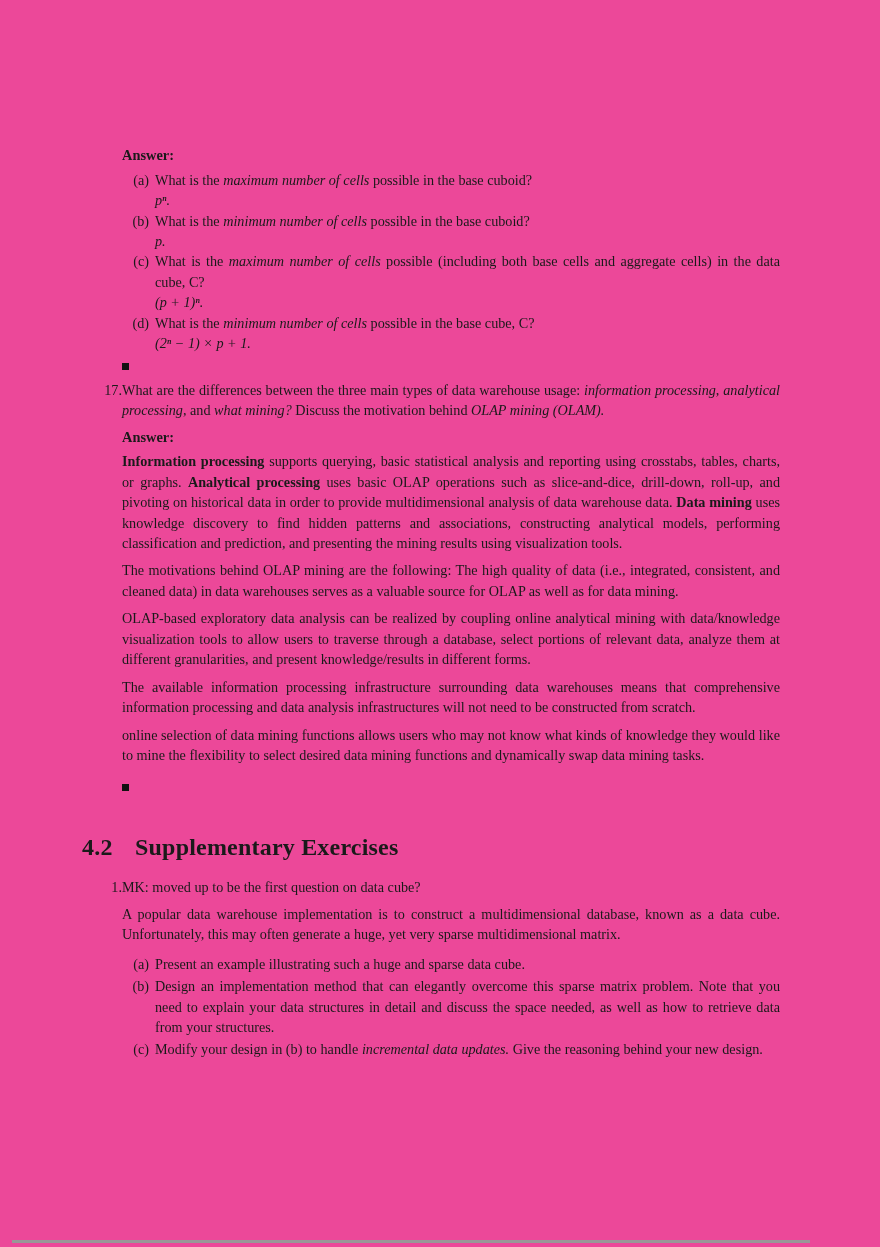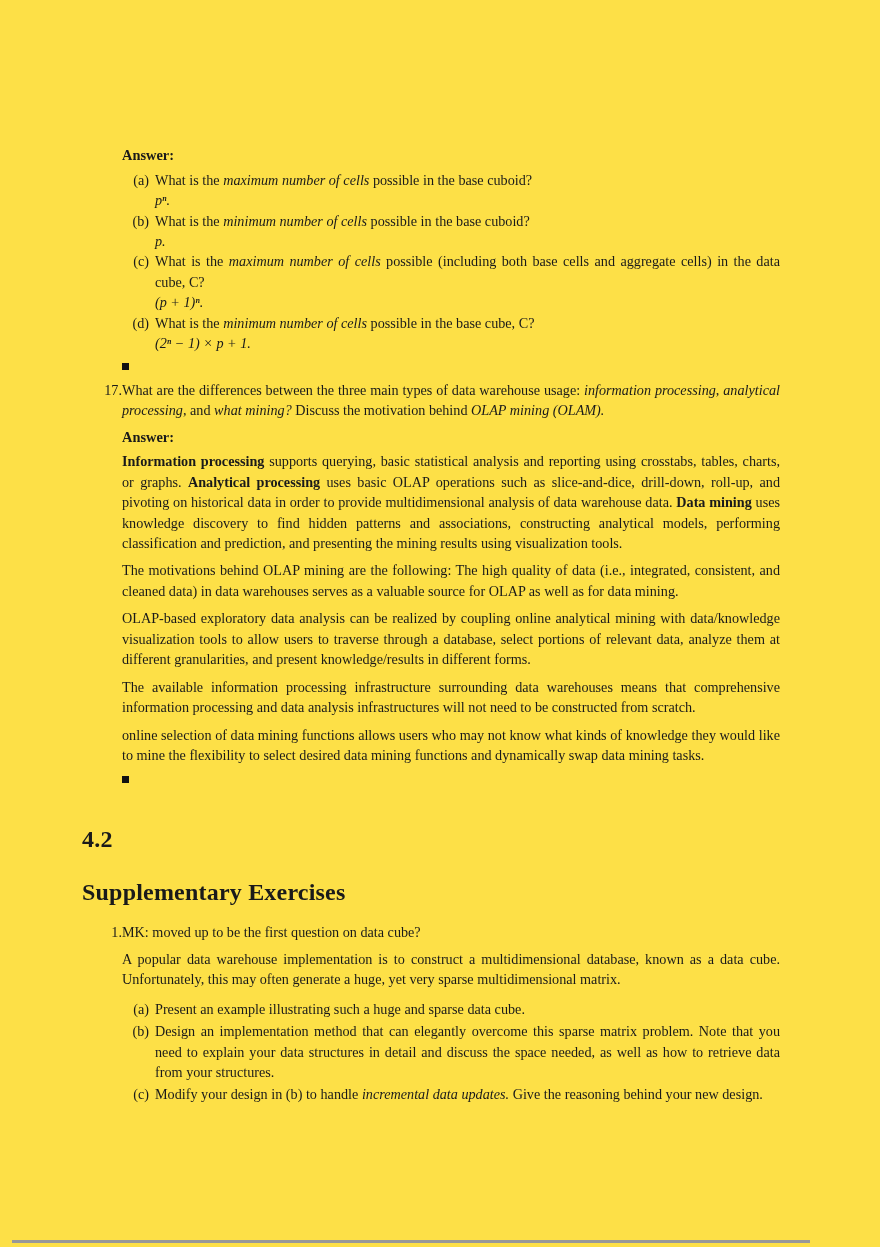--- a/index.html
+++ b/index.html
@@ -9,21 +9,21 @@
     background: #ffffff;
   }
   body {
     font-family: "Liberation Serif", "DejaVu Serif", serif;
     color: #1a1a1a;
   }
   .page {
     position: relative;
     width: 880px;
     height: 1247px;
-    background: #fde047;
+    background: #ec4899;
     overflow: hidden;
     box-sizing: border-box;
   }
   .content {
     position: absolute;
     left: 82px;
     top: 146px;
     width: 698px;
   }
 
@@ -119,21 +119,20 @@
   }
 
   
   .section-head {
     margin: 33px 0 16px 0;
     font-weight: bold;
     font-size: 24px;
     letter-spacing: 0.2px;
     display: flex;
     align-items: baseline;
-    flex-direction: column;
   }
   .section-head .secnum {
     width: 53px;
     flex: 0 0 53px;
   }
   .section-head .sectitle { flex: 1 1 auto; }
 
   
   .indent-block { margin-left: 0; }
 
@@ -198,21 +197,21 @@
         <div class="answer-label" style="margin-top:3px;margin-bottom:5px;">Answer:</div>
 
         <p class="para"><span class="bold">Information processing</span><span> supports querying, basic statistical analysis and reporting using crosstabs, tables, charts, or graphs. </span><span class="bold">Analytical processing</span><span> uses basic OLAP operations such as slice-and-dice, drill-down, roll-up, and pivoting on historical data in order to provide multidimensional analysis of data warehouse data. </span><span class="bold">Data mining</span><span> uses knowledge discovery to find hidden patterns and associations, constructing analytical models, performing classification and prediction, and presenting the mining results using visualization tools.</span></p>
 
         <p class="para">The motivations behind OLAP mining are the following: The high quality of data (i.e., integrated, consistent, and cleaned data) in data warehouses serves as a valuable source for OLAP as well as for data mining.</p>
 
         <p class="para">OLAP-based exploratory data analysis can be realized by coupling online analytical mining with data/knowledge visualization tools to allow users to traverse through a database, select portions of relevant data, analyze them at different granularities, and present knowledge/results in different forms.</p>
 
         <p class="para">The available information processing infrastructure surrounding data warehouses means that comprehensive information processing and data analysis infrastructures will not need to be constructed from scratch.</p>
 
-        <p class="para" style="margin-bottom:2px;">online selection of data mining functions allows users who may not know what kinds of knowledge they would like to mine the flexibility to select desired data mining functions and dynamically swap data mining tasks.</p>
+        <p class="para" style="margin-bottom:10px;">online selection of data mining functions allows users who may not know what kinds of knowledge they would like to mine the flexibility to select desired data mining functions and dynamically swap data mining tasks.</p>
 
         <div class="qed-row" style="height:26px;">
           <span class="qed" style="left:0px;top:9px;"></span>
         </div>
       </li>
     </ul>
 
     <h2 class="section-head">
       <span class="secnum">4.2</span>
       <span class="sectitle">Supplementary Exercises</span>

